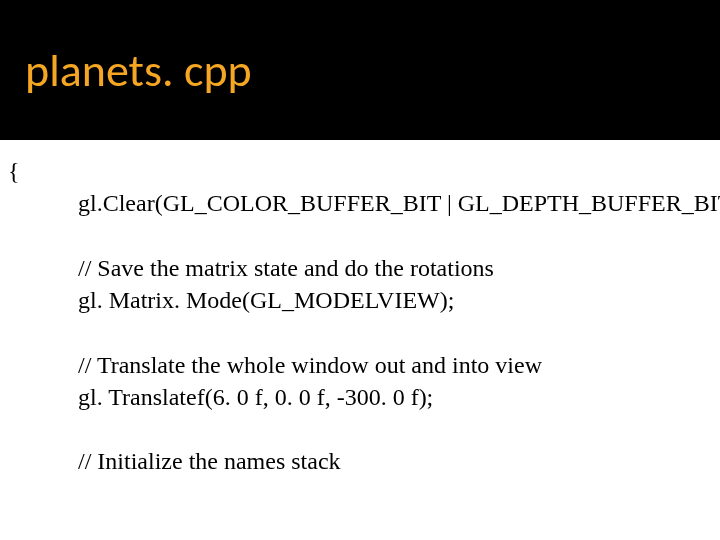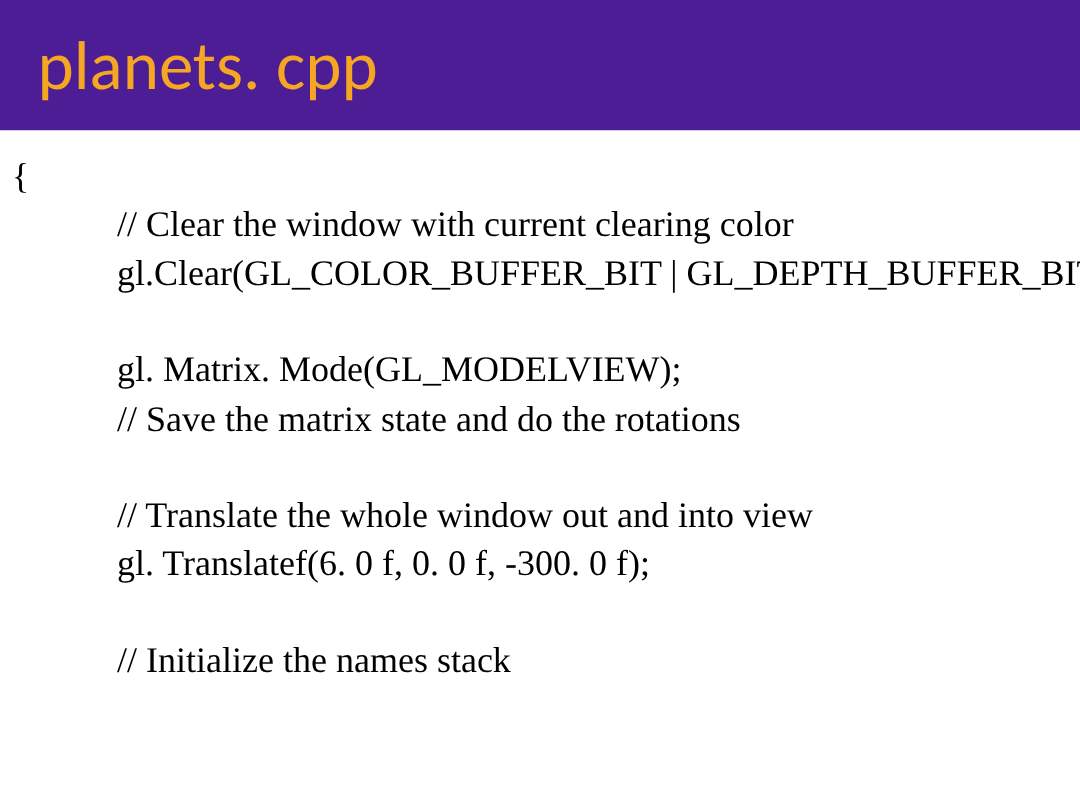--- a/index.html
+++ b/index.html
@@ -1,21 +1,21 @@
 <!DOCTYPE html>
 <html><head>
 <meta charset="utf-8">
 <style>
   * { margin: 0; padding: 0; box-sizing: border-box; }
   html, body { width: 720px; height: 540px; overflow: hidden; }
   body { font-family: Georgia, 'Times New Roman', serif; background: #fff; }
   
   .title-bar {
-    background: #4c1d95;
-    height: 87px;
+    background: #000000;
+    height: 140px;
     padding: 15px 25px;
     display: flex;
     align-items: center;
   }
   .title-text {
     color: #f5a623;
     font-size: 46px;
     font-family: Calibri, Arial, sans-serif;
     font-weight: 500;
   }
@@ -34,24 +34,23 @@
 </style>
 </head>
 <body>
 
 <div class="title-bar">
   <div class="title-text">planets. cpp</div>
 </div>
 
 <div class="code-area">
   <div>{</div>
-  <div class="indent">// Clear the window with current clearing color</div>
   <div class="indent">gl.Clear(GL_COLOR_BUFFER_BIT | GL_DEPTH_BUFFER_BIT</div>
   <div class="blank"></div>
+  <div class="indent">// Save the matrix state and do the rotations</div>
   <div class="indent">gl. Matrix. Mode(GL_MODELVIEW);</div>
-  <div class="indent">// Save the matrix state and do the rotations</div>
   <div class="blank"></div>
   <div class="indent">// Translate the whole window out and into view</div>
   <div class="indent">gl. Translatef(6. 0 f, 0. 0 f, -300. 0 f);</div>
   <div class="blank"></div>
   <div class="indent">// Initialize the names stack</div>
 
 </div>
 
 </body></html>

